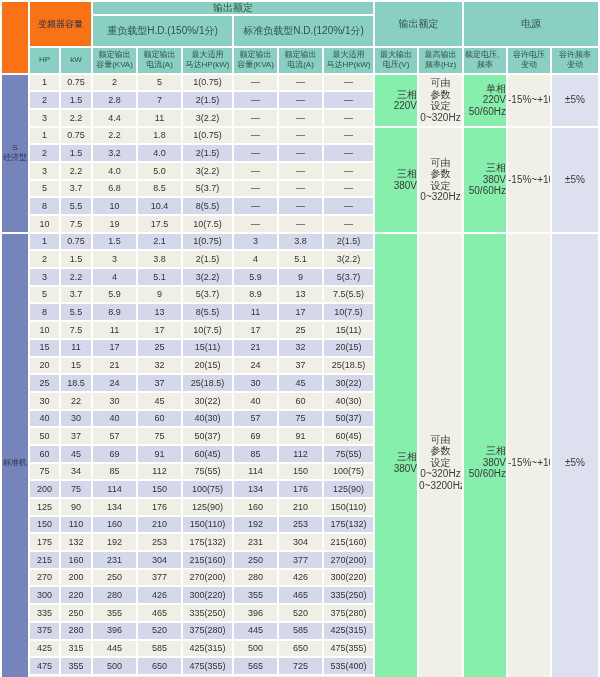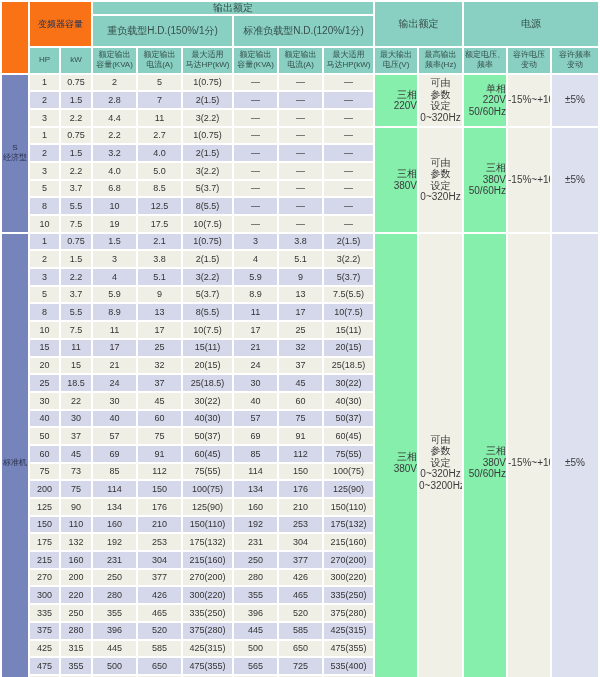--- a/index.html
+++ b/index.html
@@ -121,21 +121,21 @@
         <td class="data">11</td>
         <td class="data">3(2.2)</td>
         <td class="data">—</td>
         <td class="data">—</td>
         <td class="data">—</td>
       </tr>
       <tr class="cream">
         <td class="data">1</td>
         <td class="data">0.75</td>
         <td class="data">2.2</td>
-        <td class="data">2.7</td>
+        <td class="data">1.8</td>
         <td class="data">1(0.75)</td>
         <td class="data">—</td>
         <td class="data">—</td>
         <td class="data">—</td>
         <td class="merged mlav" rowspan="6">三相
 380V</td>
         <td class="merged mcream" rowspan="6">可由
 参数
 设定
 0~320Hz</td>
@@ -171,21 +171,21 @@
         <td class="data">8.5</td>
         <td class="data">5(3.7)</td>
         <td class="data">—</td>
         <td class="data">—</td>
         <td class="data">—</td>
       </tr>
       <tr class="lav">
         <td class="data">8</td>
         <td class="data">5.5</td>
         <td class="data">10</td>
-        <td class="data">12.5</td>
+        <td class="data">10.4</td>
         <td class="data">8(5.5)</td>
         <td class="data">—</td>
         <td class="data">—</td>
         <td class="data">—</td>
       </tr>
       <tr class="cream">
         <td class="data">10</td>
         <td class="data">7.5</td>
         <td class="data">19</td>
         <td class="data">17.5</td>
@@ -333,21 +333,21 @@
         <td class="data">45</td>
         <td class="data">69</td>
         <td class="data">91</td>
         <td class="data">60(45)</td>
         <td class="data">85</td>
         <td class="data">112</td>
         <td class="data">75(55)</td>
       </tr>
       <tr class="cream">
         <td class="data">75</td>
-        <td class="data">73</td>
+        <td class="data">34</td>
         <td class="data">85</td>
         <td class="data">112</td>
         <td class="data">75(55)</td>
         <td class="data">114</td>
         <td class="data">150</td>
         <td class="data">100(75)</td>
       </tr>
       <tr class="lav">
         <td class="data">200</td>
         <td class="data">75</td>

